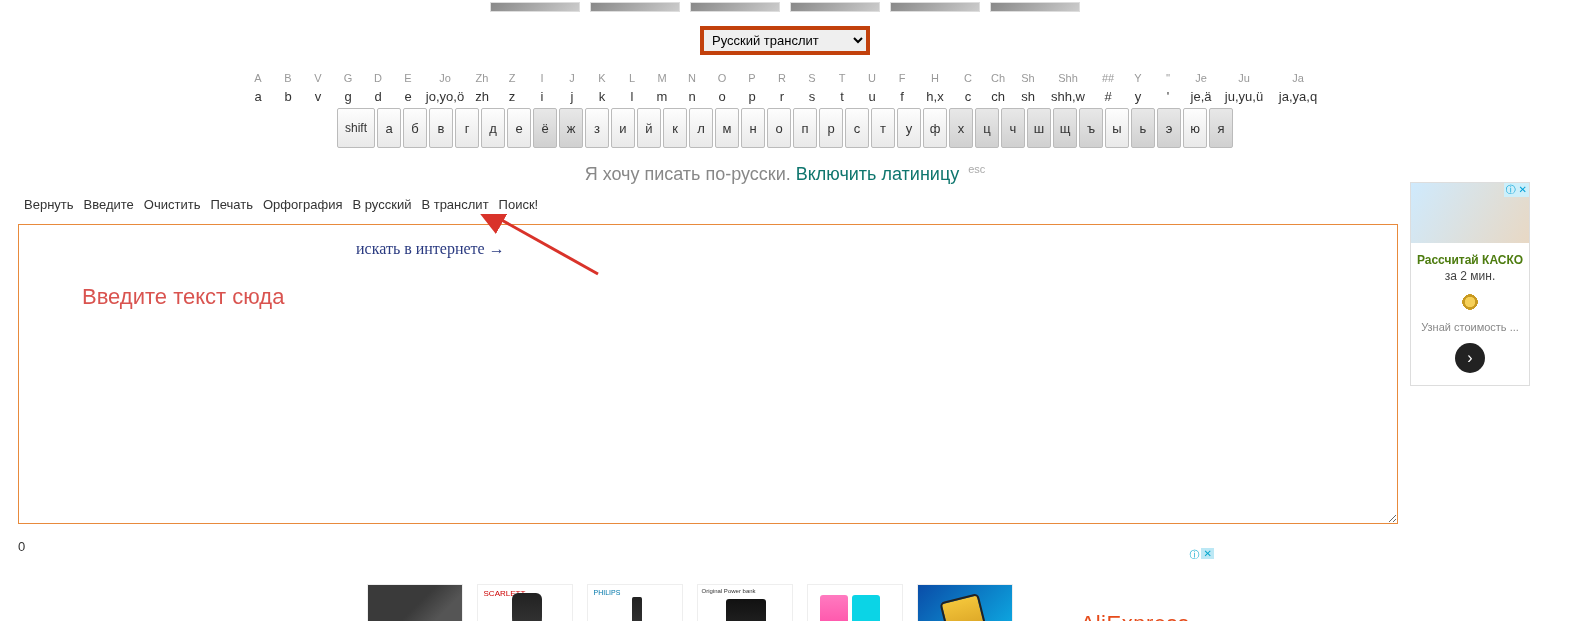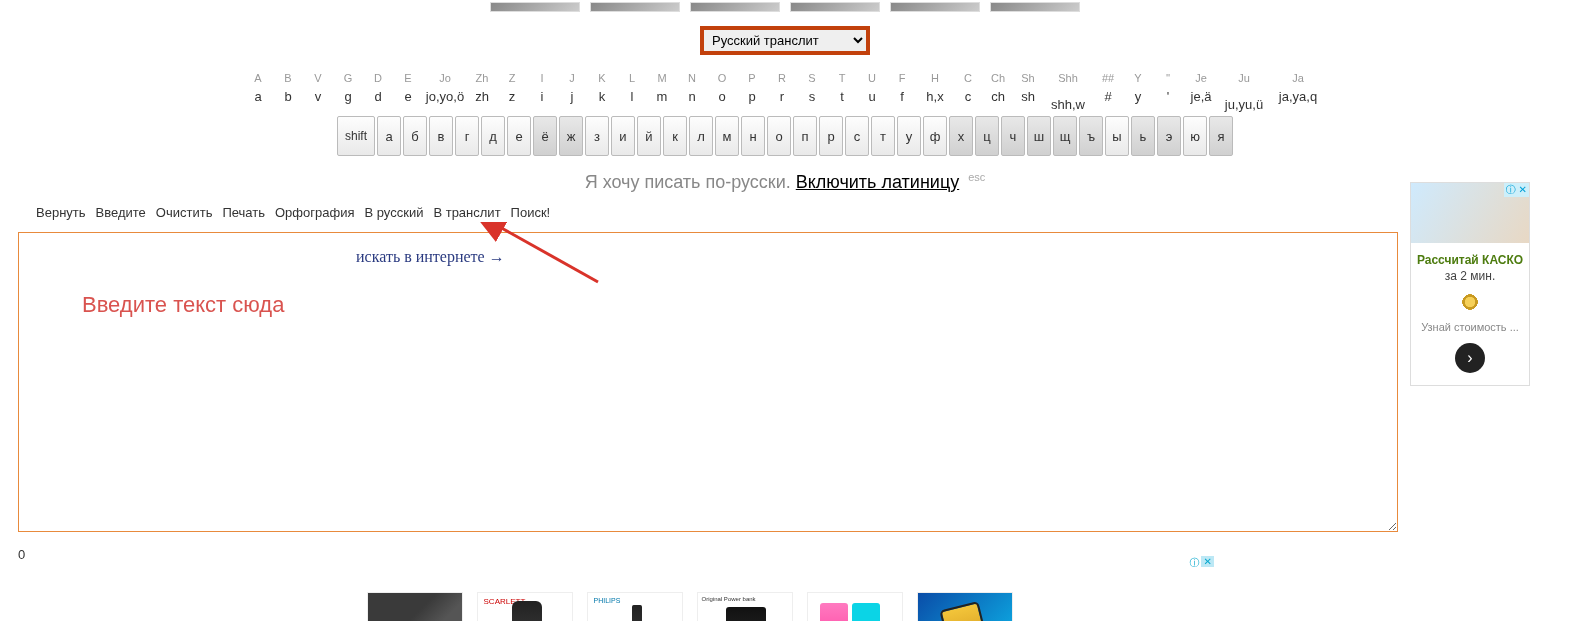--- a/index.html
+++ b/index.html
@@ -67,21 +67,21 @@
     height: 18px;
     text-align: center;
     font-size: 13px;
     color: #333;
     line-height: 18px;
     white-space: nowrap;
     cursor: pointer;
   }
   .key-cell.wide { width: 42px; }
   .key-cell.w34 { width: 34px; }
-  .key-cell.w48 { width: 48px; margin-top: 8px; }
+  .key-cell.w48 { width: 48px; }
   .key-cell.w52 { width: 56px; }
   .kbtn {
     display: inline-flex;
     justify-content: center;
     align-items: center;
     width: 24px;
     height: 40px;
     border: 1px solid #bbb;
     background: linear-gradient(#fdfdfd, #e9e9e9);
     font-size: 13px;
@@ -90,26 +90,26 @@
     border-radius: 2px;
   }
   .kbtn.dark { background: linear-gradient(#e8e8e8, #d0d0d0); }
   .kbtn.shift { width: 38px; font-size: 12px; }
   .hint-text {
     text-align: center;
     font-size: 18px;
     color: #888;
     margin-bottom: 12px;
   }
-  .hint-text a { color: #000000; text-decoration: underline; cursor: pointer; }
+  .hint-text a { color: #0f766e; cursor: pointer; }
   .hint-text .esc { font-size: 11px; vertical-align: super; margin-left: 4px; color: #aaa; }
   .toolbar {
     display: flex;
     gap: 10px;
-    padding-left: 36px;
+    padding-left: 24px;
     font-size: 13px;
     margin-bottom: 4px;
   }
   .toolbar span { cursor: pointer; color: #333; }
   .editor-wrap {
     position: relative;
     margin: 12px 18px;
   }
   .editor {
     width: 1380px;

